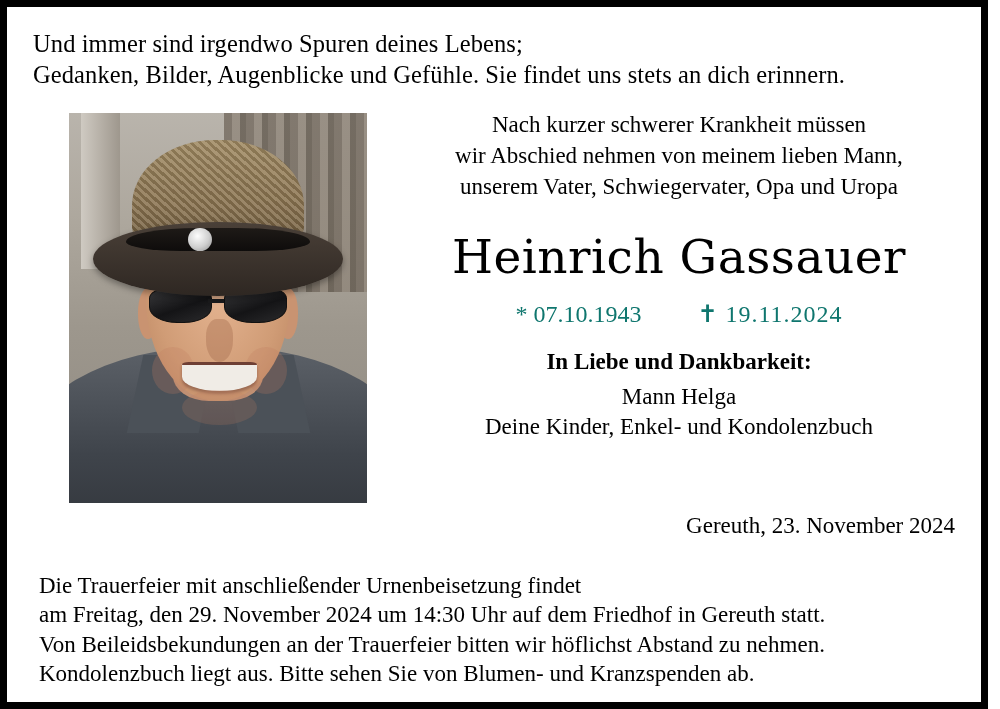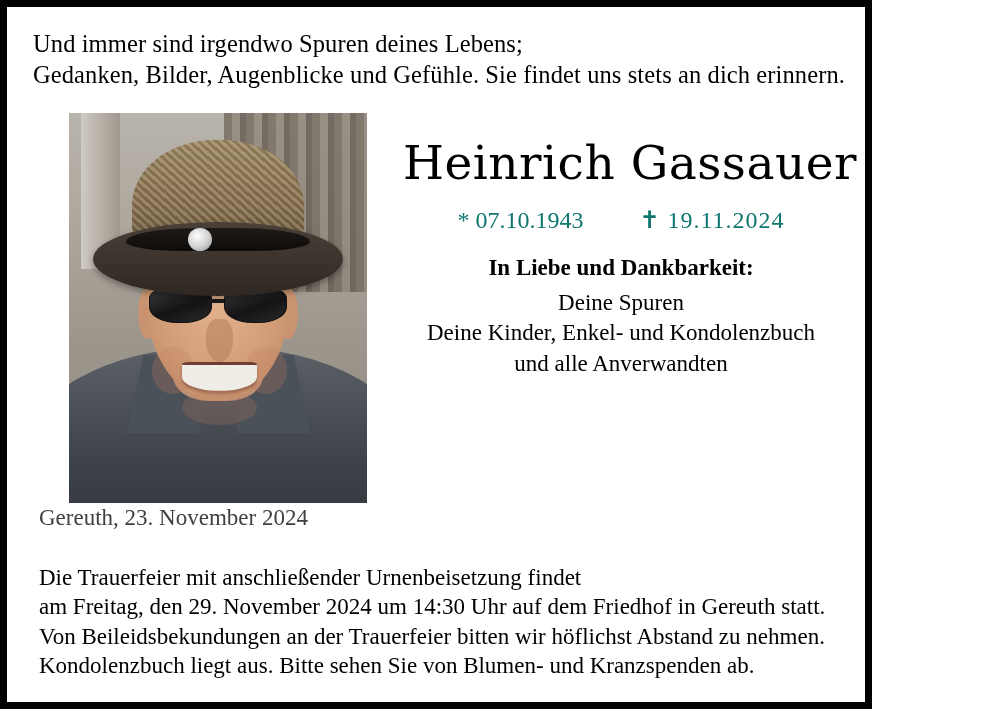--- a/index.html
+++ b/index.html
@@ -5,21 +5,21 @@
   html, body {
     margin: 0;
     padding: 0;
     background: #ffffff;
   }
   body {
     font-family: "Liberation Serif", serif;
   }
   .obituary {
     position: relative;
-    width: 872px;
+    width: 988px;
     height: 709px;
     box-sizing: border-box;
     background: #ffffff;
     border: 7px solid #000000;
     overflow: hidden;
   }
   .inner {
     position: absolute;
     left: 0; top: 0; right: 0; bottom: 0;
     padding: 22px 26px 10px 26px;
@@ -271,24 +271,25 @@
   .family {
     margin-top: 7px;
     font-size: 23px;
     line-height: 1.33;
     color: #000;
   }
   .family div { white-space: nowrap; }
 
   
   .place-date {
-    margin-top: 0;
-    font-size: 23px;
-    color: #404040;
+    margin-top: 8px;
+    font-size: 23px;
+    color: #000000;
     padding-left: 6px;
+    text-align: right;
   }
   .details {
     margin-top: 32px;
     font-size: 23px;
     line-height: 1.28;
     color: #000;
     padding-left: 6px;
   }
   .details div { white-space: nowrap; }
 </style>
@@ -329,34 +330,38 @@
             <div class="lens-r"></div>
           </div>
           <div class="hat-crown"></div>
           <div class="hat-brim"></div>
           <div class="hat-band"></div>
           <div class="hat-badge"></div>
         </div>
       </div>
 
       <div class="right-col">
+        <div class="intro">
+          <div>Nach kurzer schwerer Krankheit müssen</div>
+          <div>wir Abschied nehmen von meinem lieben Mann,</div>
+          <div>unserem Vater, Schwiegervater, Opa und Uropa</div>
+        </div>
 
         <div class="name">Heinrich Gassauer</div>
 
         <div class="dates">
           <span class="birth">* 07.10.1943</span>
           <span class="cross">✝ 19.11.2024</span>
         </div>
 
         <div class="thanks">In Liebe und Dankbarkeit:</div>
 
         <div class="family">
-          <div>Deine Spuren</div>
+          <div>Mann Helga</div>
           <div>Deine Kinder, Enkel- und Kondolenzbuch</div>
-          <div>und alle Anverwandten</div>
         </div>
       </div>
     </div>
 
     <div class="place-date">Gereuth, 23. November 2024</div>
 
     <div class="details">
       <div>Die Trauerfeier mit anschließender Urnenbeisetzung findet</div>
       <div>am Freitag, den 29. November 2024 um 14:30 Uhr auf dem Friedhof in Gereuth statt.</div>
       <div>Von Beileidsbekundungen an der Trauerfeier bitten wir höflichst Abstand zu nehmen.</div>

